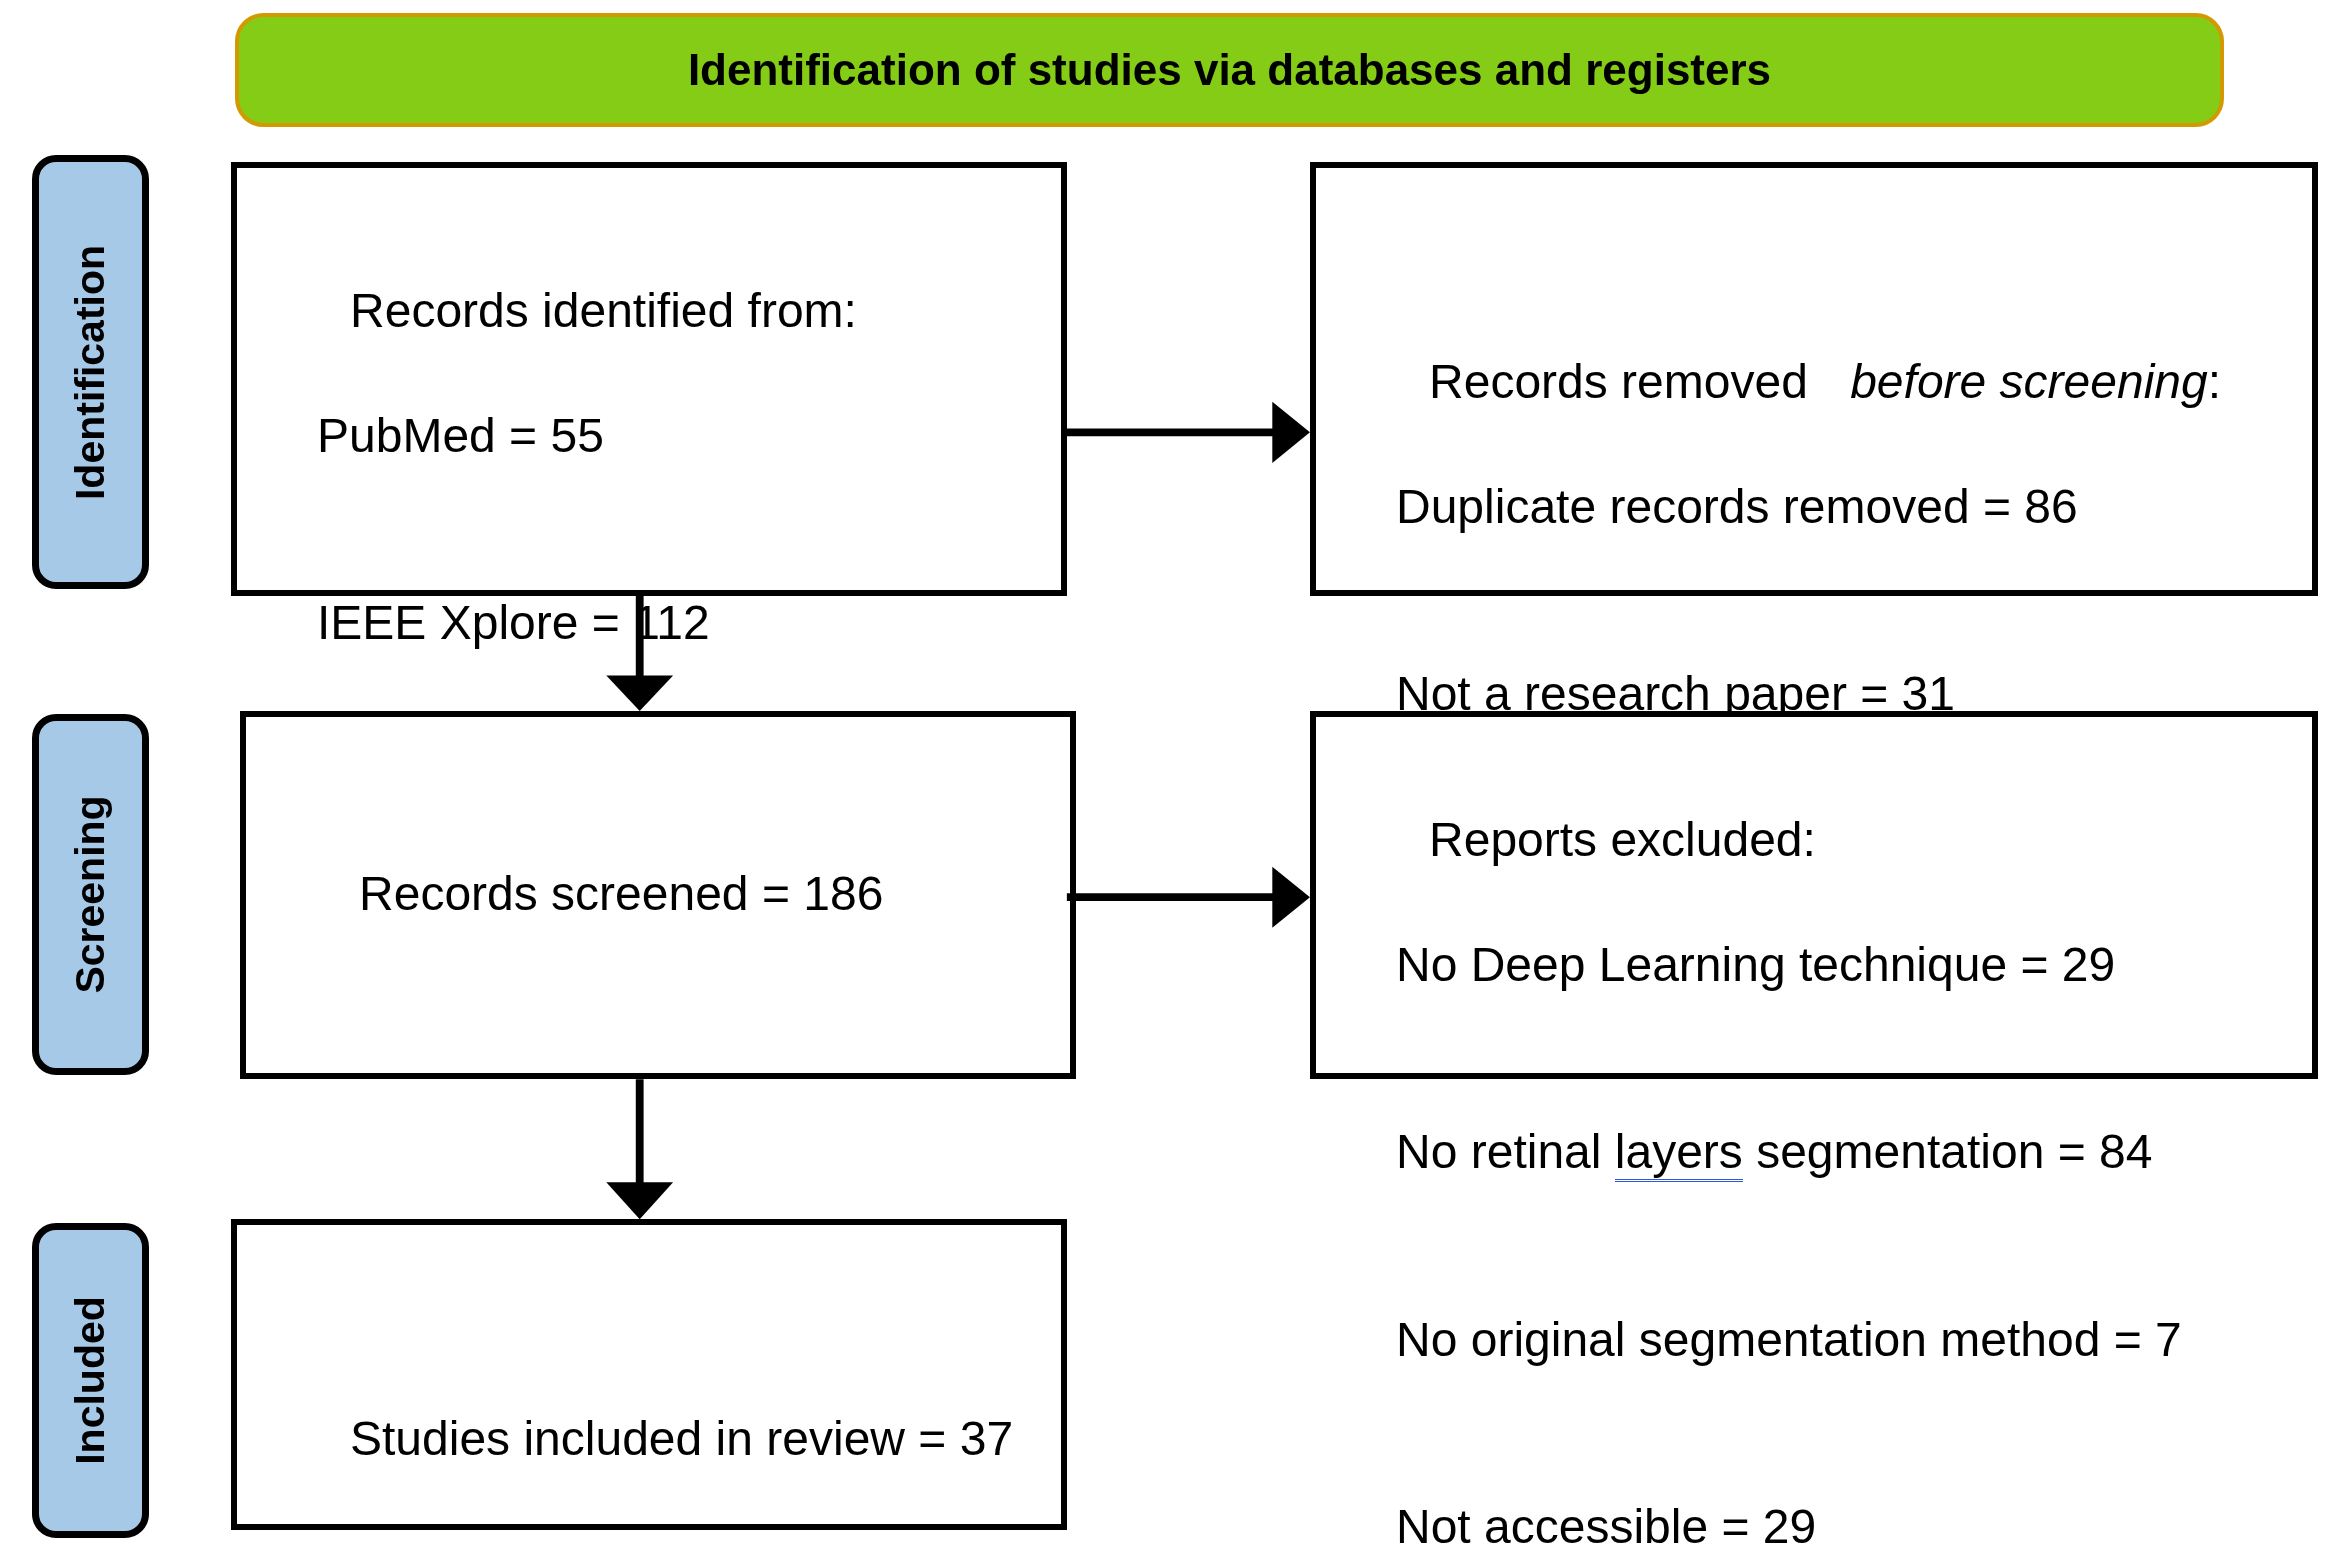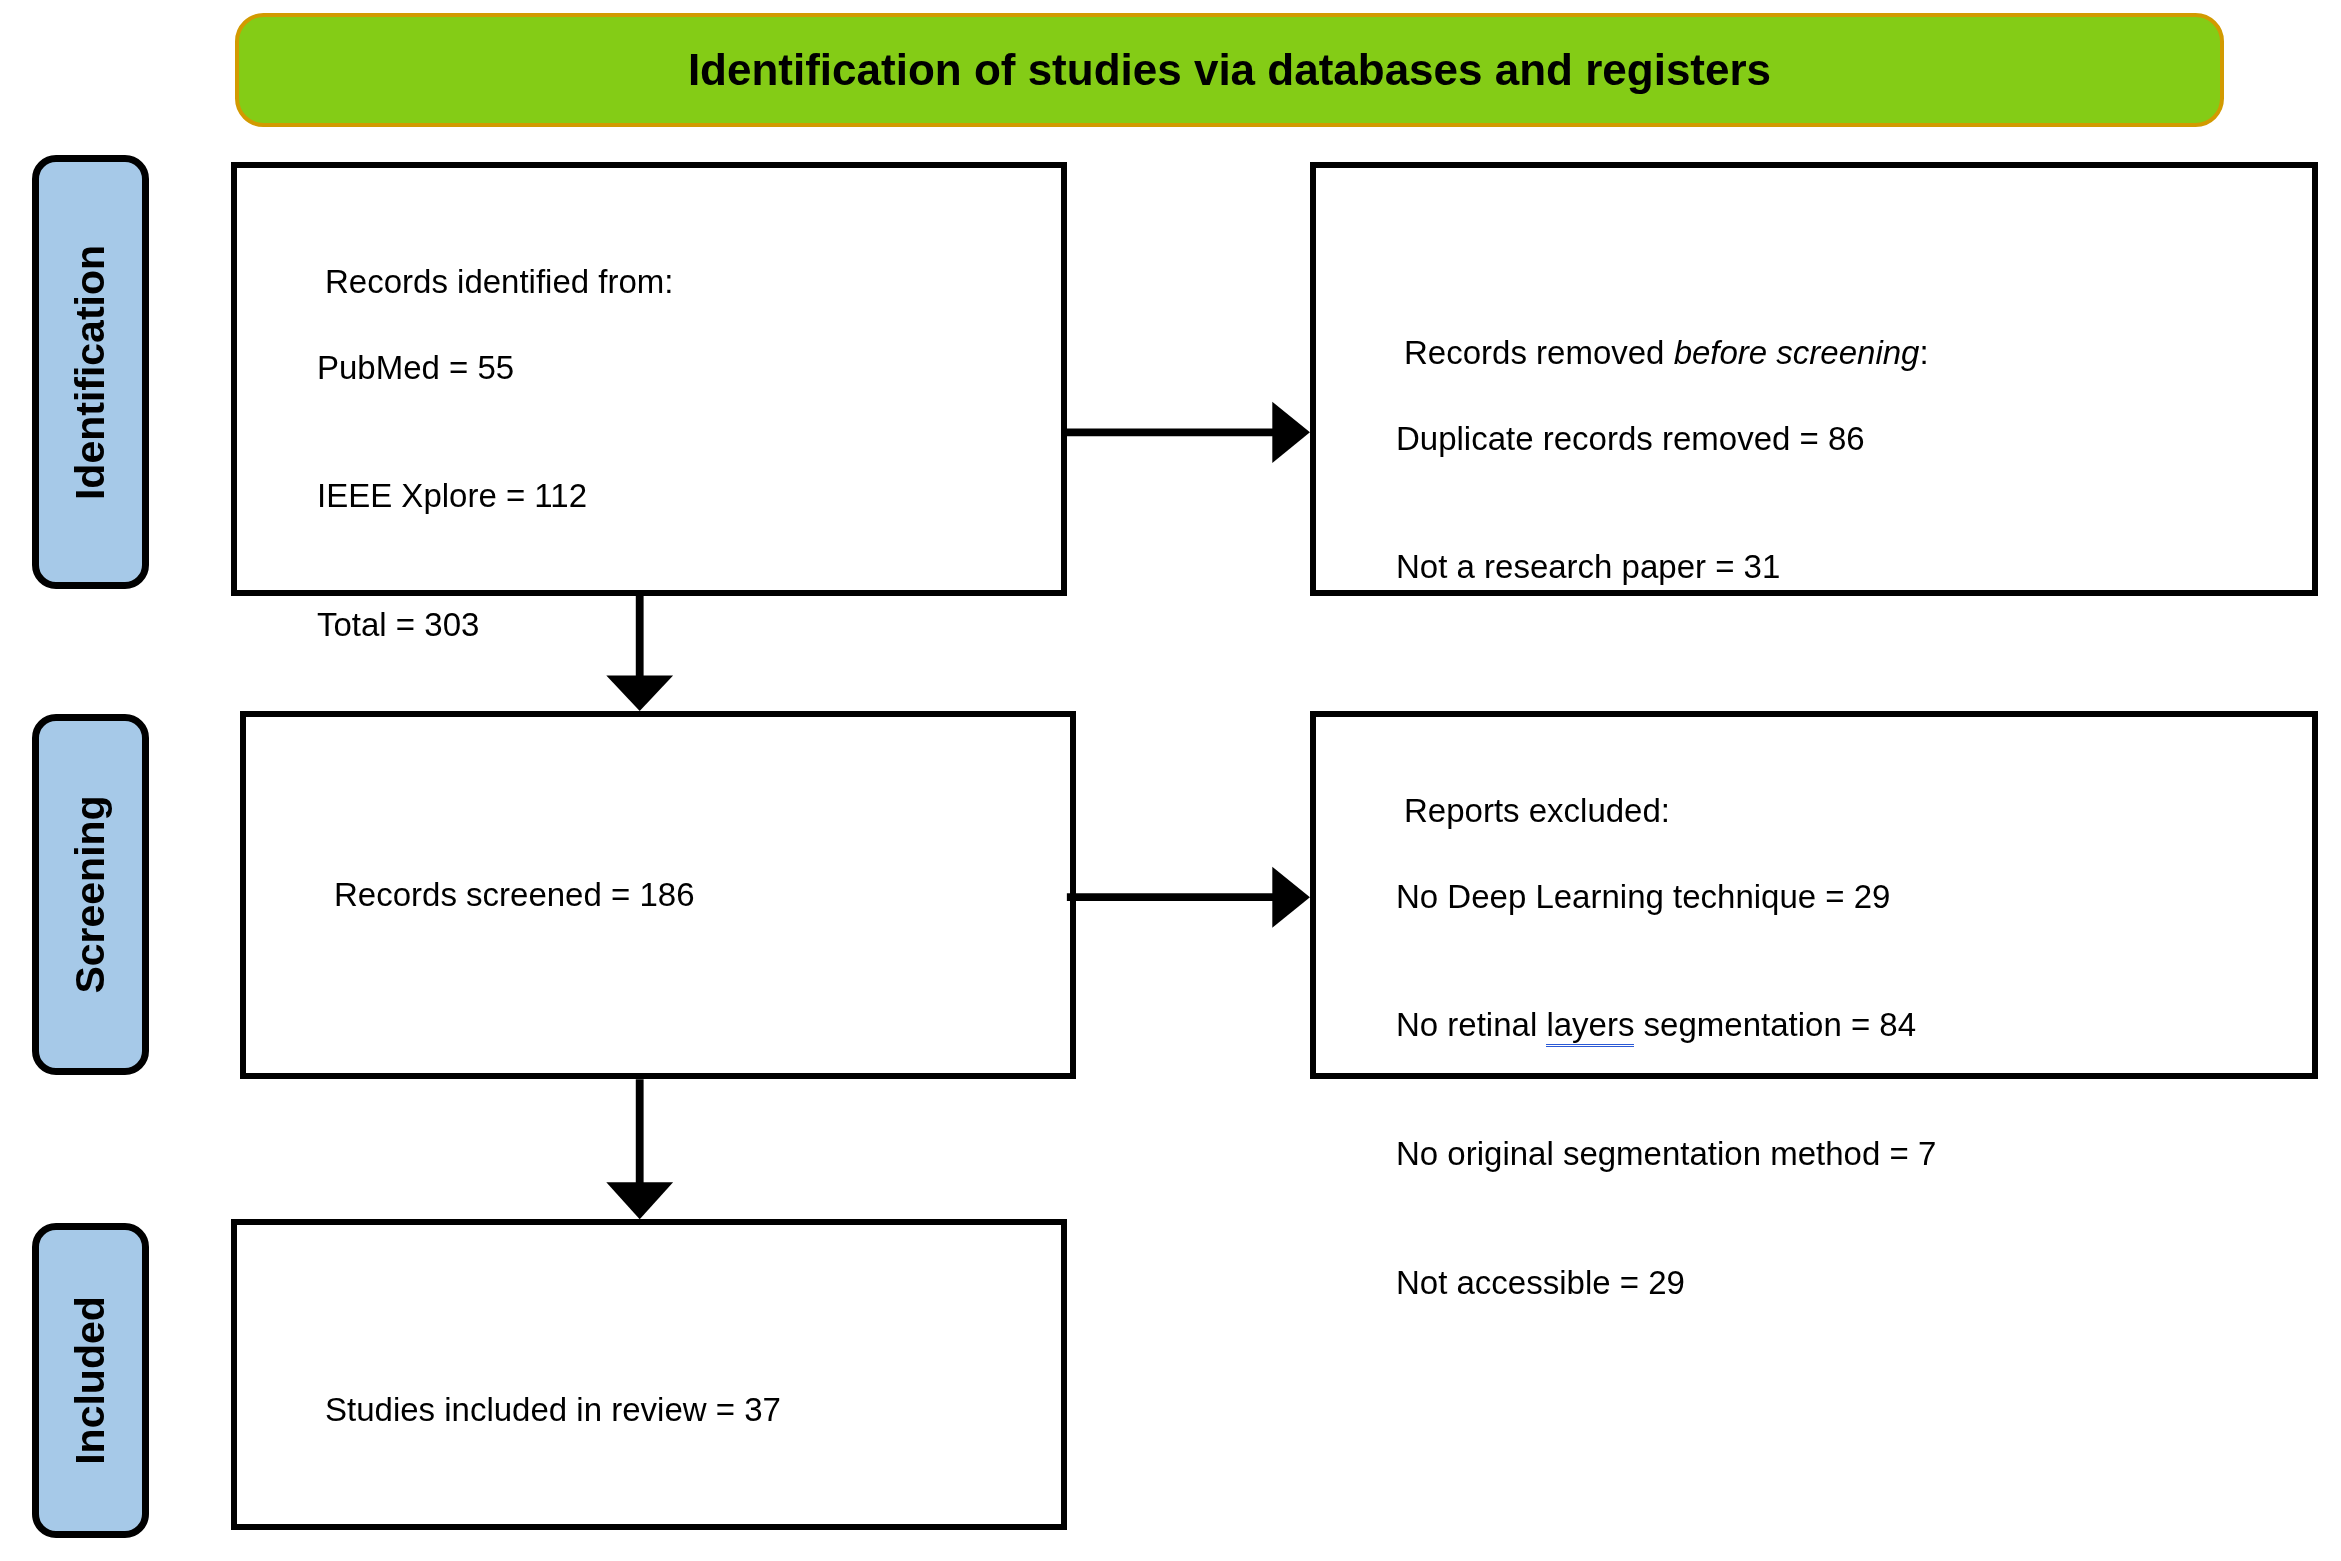--- a/index.html
+++ b/index.html
@@ -66,30 +66,31 @@
   .flow-box {
     position: absolute;
     background: #ffffff;
     border: 6.4px solid #000000;
     box-sizing: border-box;
   }
   .box-text {
     position: absolute;
     left: 33px;
     right: 17px;
-    font-size: 33px;
+    font-size: 48px;
     color: #000000;
     line-height: 1.30;
     white-space: pre-wrap;
   }
   .box-text .sub {
     display: block;
     padding-left: 47px;
   }
   .box-text em {
+    margin-left: 29px;
   }
   .spell {
     border-bottom: 3.6px double #2B59D6;
     padding-bottom: 0.7px;
   }
 
   
   .vcenter {
     top: 50%;
     transform: translateY(-50%);

